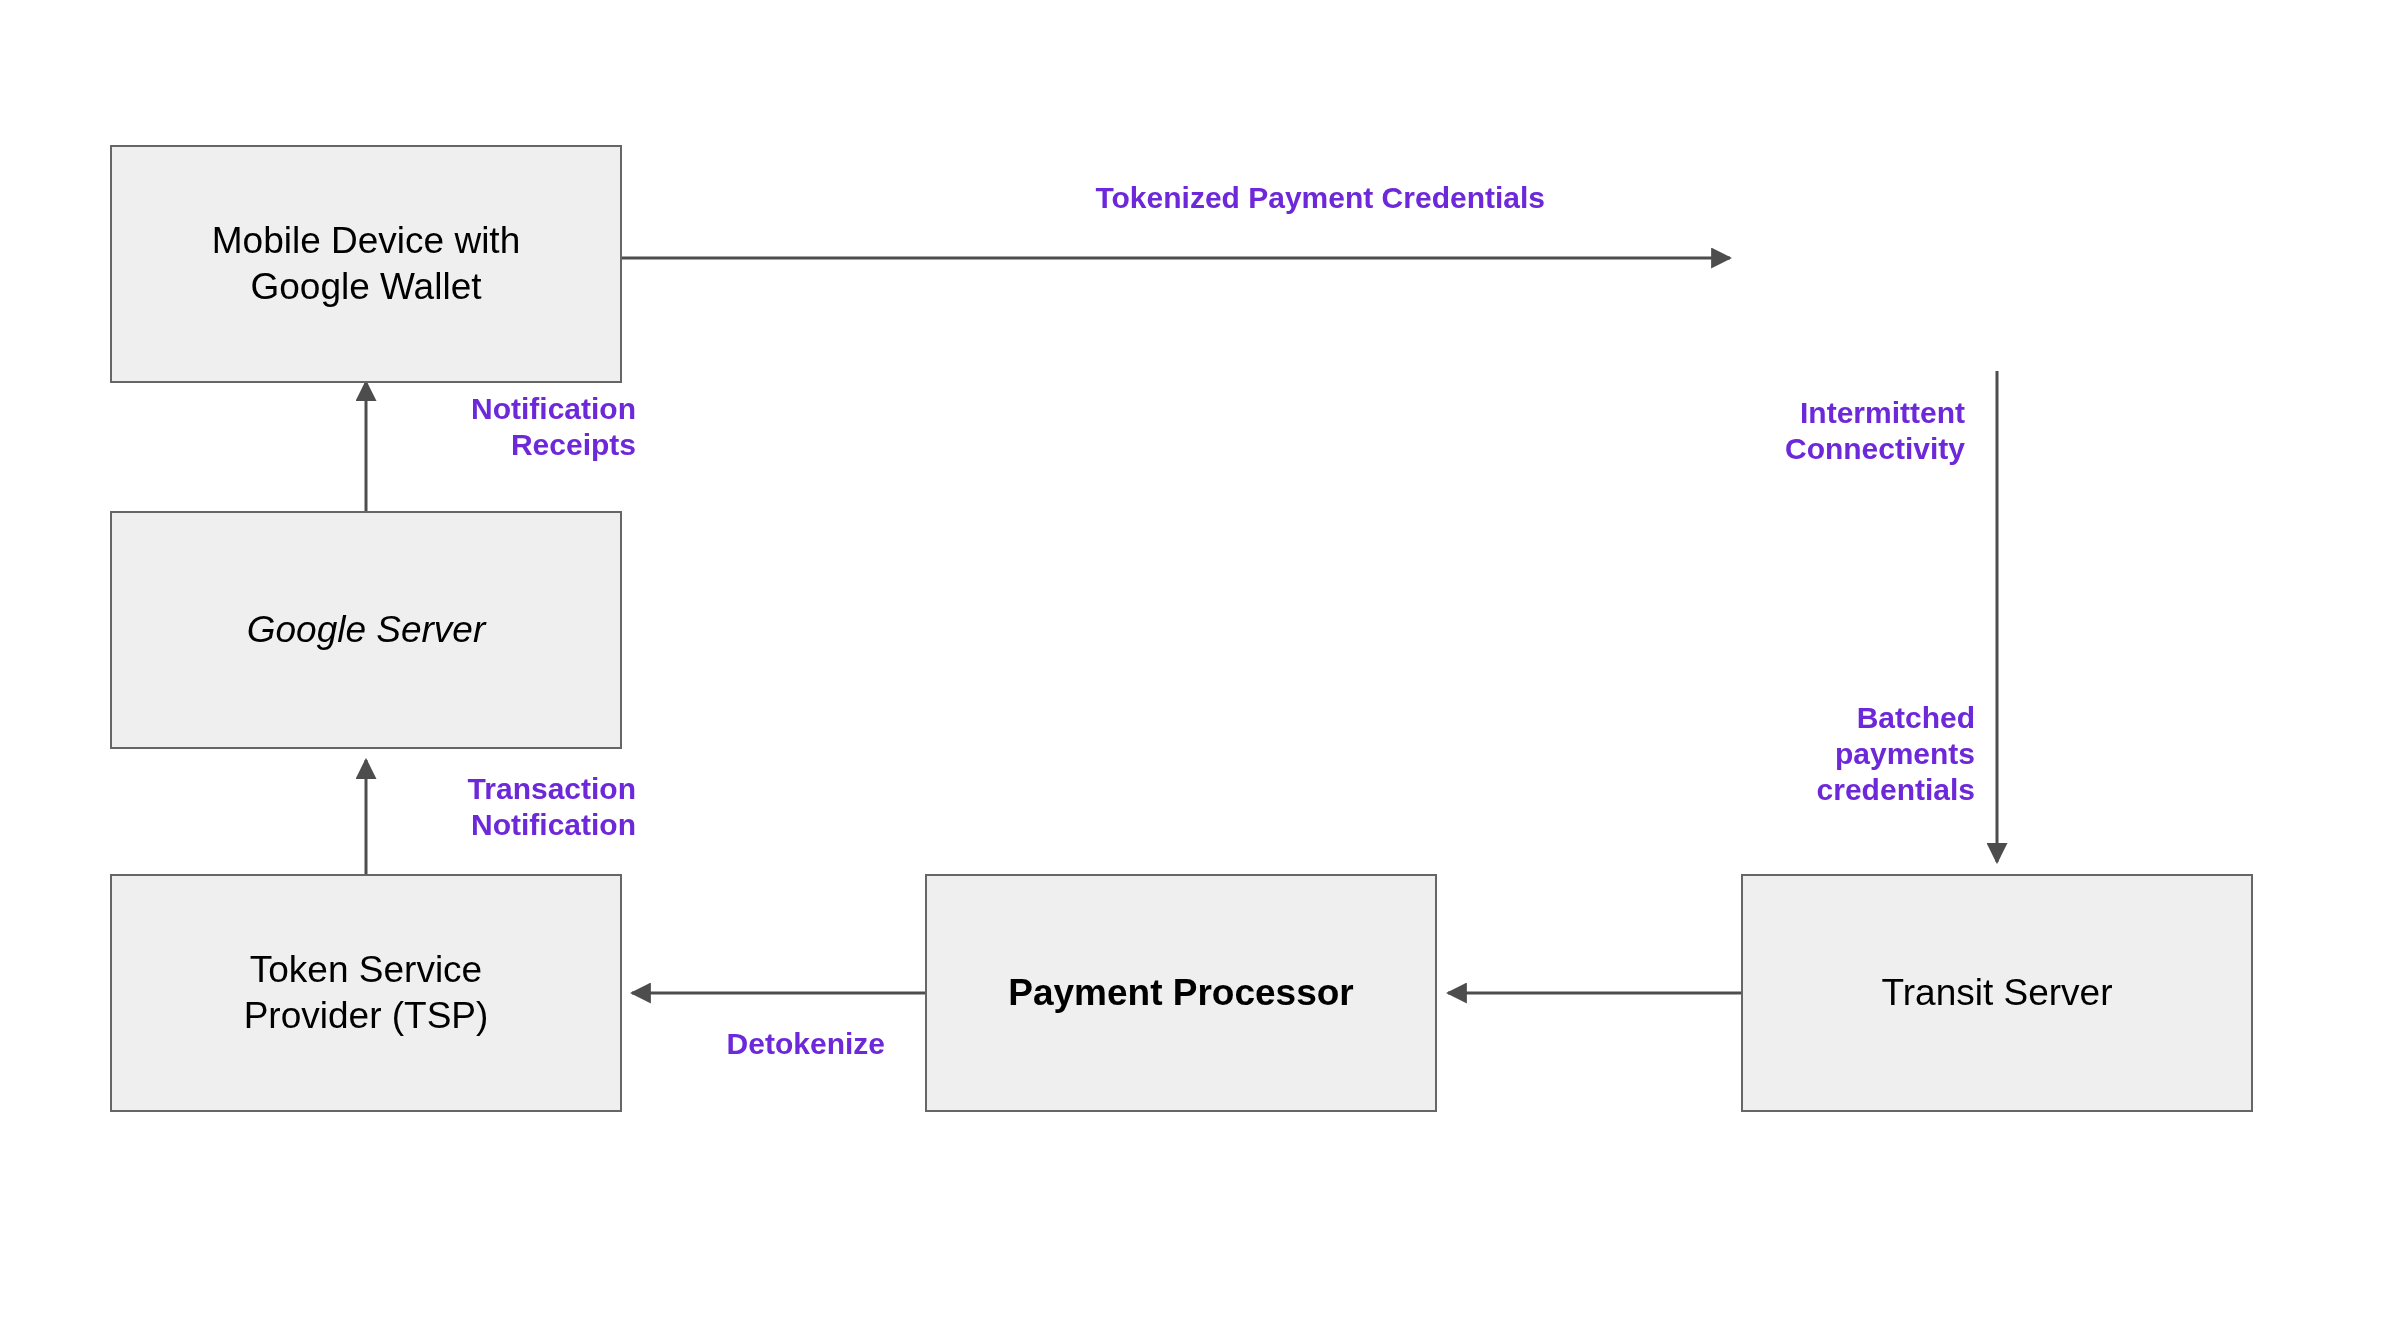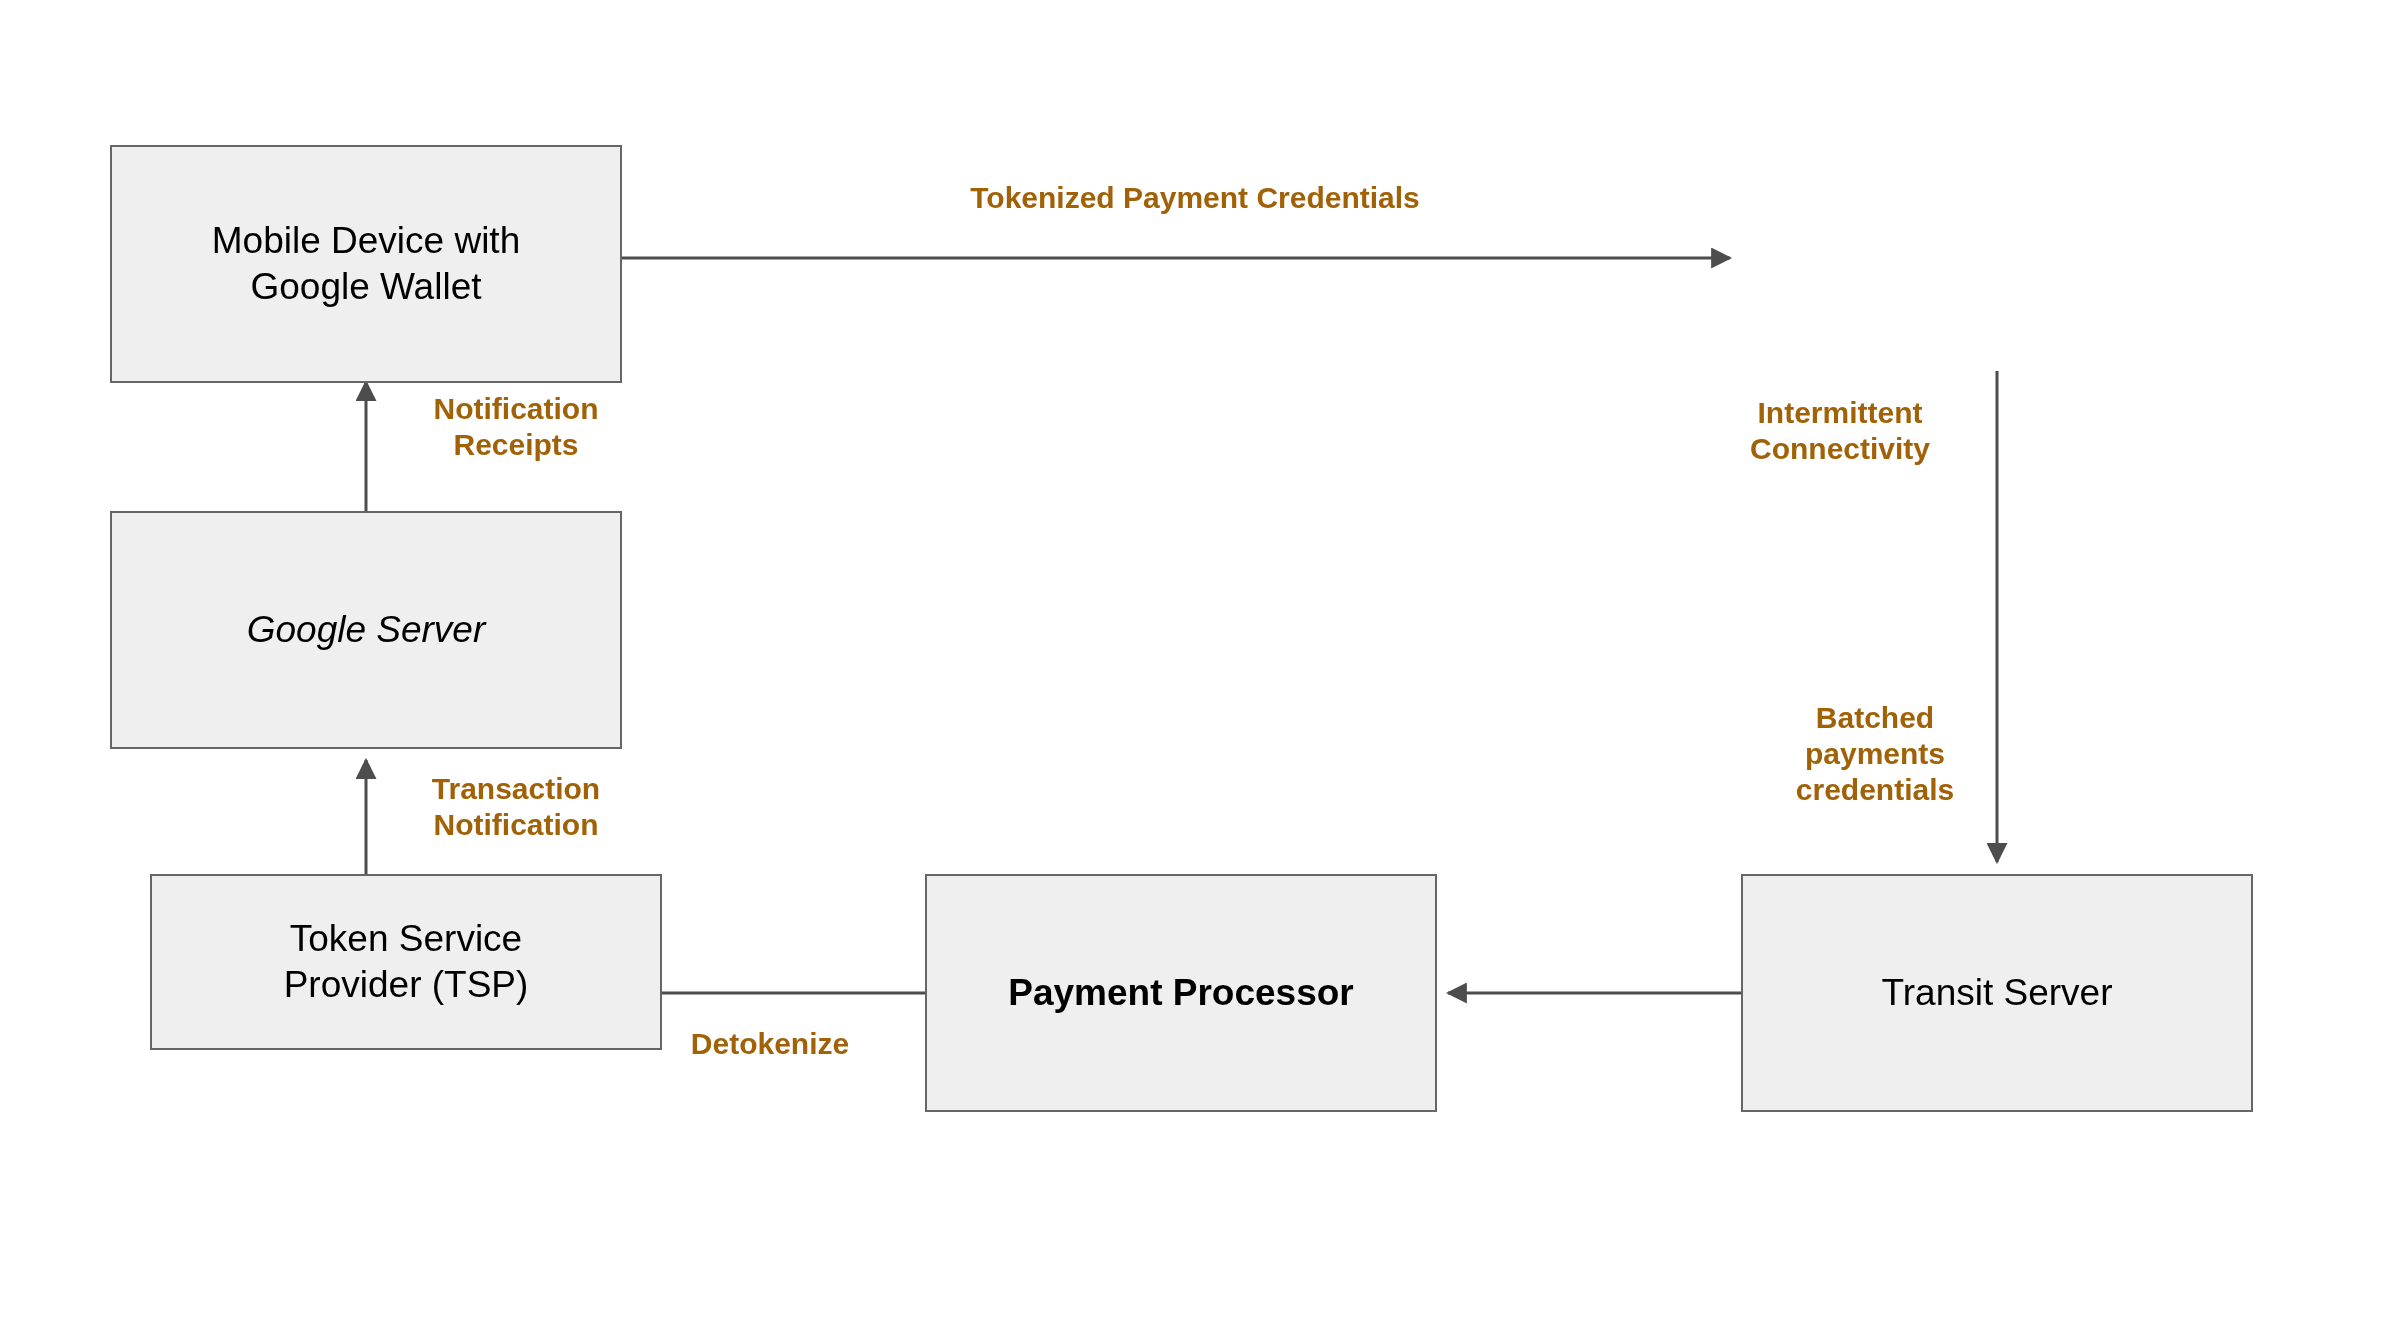--- a/index.html
+++ b/index.html
@@ -28,25 +28,25 @@
     text-align: center;
     color: #000000;
     font-size: 37px;
     line-height: 1.25;
     font-weight: 400;
     white-space: pre-line;
     font-family: "Liberation Sans", sans-serif;
   }
   .edge-label {
     position: absolute;
-    color: #a16207;
+    color: #6d28d9;
     font-weight: bold;
     font-size: 30px;
     line-height: 1.2;
-    text-align: center;
+    text-align: right;
     white-space: pre-line;
     font-family: "Liberation Sans", sans-serif;
   }
   svg.edges {
     position: absolute;
     left: 0;
     top: 0;
     width: 2389px;
     height: 1344px;
     overflow: visible;
@@ -76,21 +76,21 @@
 
     <line x1="366" y1="511" x2="366" y2="382" stroke="#4d4d4d" stroke-width="3" marker-end="url(#arrow)"></line>
   </svg>
 
   <div class="node" style="left:110px; top:133px; width:512px; height:238px;margin-top:12px;">Mobile Device with
 Google Wallet</div>
 
 
   <div class="node" style="left:110px; top:511px; width:512px; height:238px;font-style:italic;">Google Server</div>
 
-  <div class="node" style="left:110px; top:874px; width:512px; height:176px;margin-left:40px;">Token Service
+  <div class="node" style="left:110px; top:874px; width:512px; height:238px;">Token Service
 Provider (TSP)</div>
 
   <div class="node" style="left:925px; top:874px; width:512px; height:238px;font-weight:bold;">Payment Processor</div>
 
   <div class="node" style="left:1741px; top:874px; width:512px; height:238px;">Transit Server</div>
 
   <div class="edge-label" style="left:845px; top:180px; width:700px;">Tokenized Payment Credentials</div>
 
   <div class="edge-label" style="left:1715px; top:395px; width:250px;">Intermittent
 Connectivity</div>

